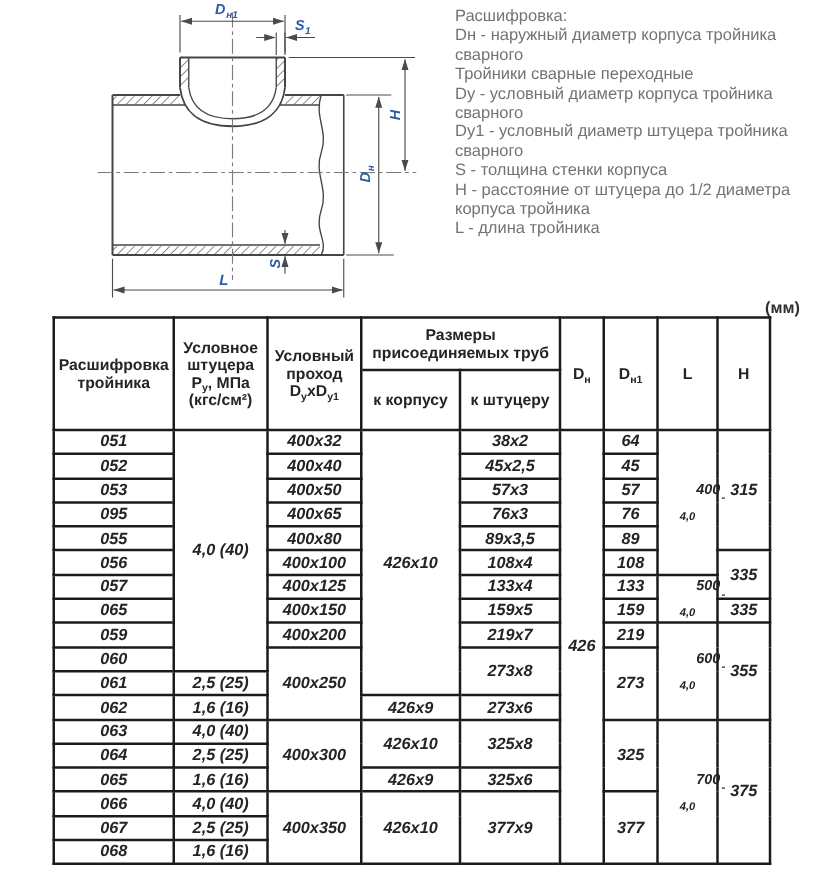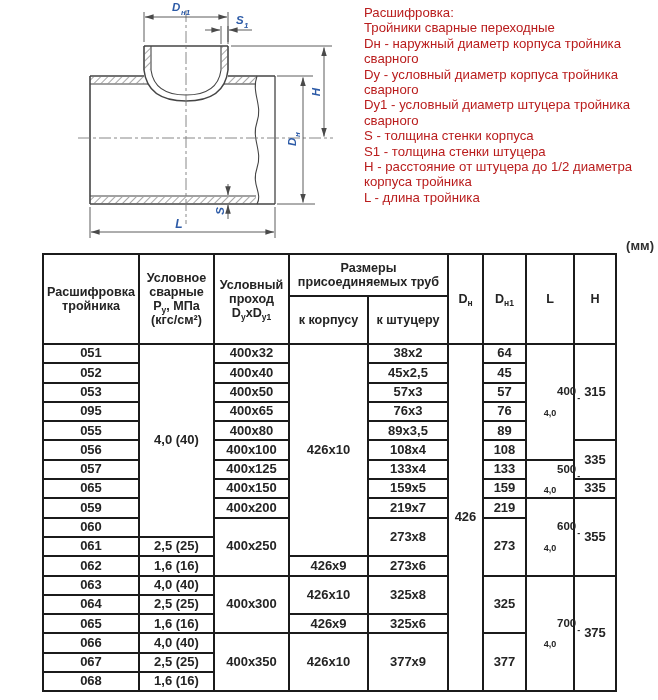--- a/index.html
+++ b/index.html
@@ -4,36 +4,36 @@
 <style>
   html,body{margin:0;padding:0;background:#ffffff;}
   .page{position:relative;width:658px;height:700px;background:#ffffff;overflow:hidden;
         font-family:"Liberation Sans",sans-serif;color:#262626;}
 
   
   .drawing{position:absolute;left:0;top:0;}
 
   
   .legend{position:absolute;left:364px;top:5px;width:288px;
-          font-size:13.2px;line-height:15.4px;color:#b91c1c;font-weight:500;}
+          font-size:13.2px;line-height:15.4px;color:#737373;font-weight:500;}
   .legend p{margin:0;padding:0;}
 
   
-  .unit{position:absolute;left:612px;top:238px;width:42px;text-align:right;
+  .unit{position:absolute;left:612px;top:238px;width:42px;
         font-size:13px;font-weight:600;color:#2e2e2e;}
 
   
   table.spec{position:absolute;left:42px;top:253px;border-collapse:collapse;
              table-layout:fixed;width:573px;font-size:13px;font-weight:700;color:#242424;}
   table.spec th,table.spec td{border:2px solid #1b1b1b;text-align:center;
              vertical-align:middle;padding:0 1px;line-height:1.12;}
   table.spec th{font-weight:700;font-size:12.6px;}
   tr.hrow1{height:42px;}
   tr.hrow2{height:48px;}
-  tbody tr{height:19.3px;}
+  tbody tr{height:19.3px;font-style:italic;}
   sub{font-size:8.5px;vertical-align:-3px;line-height:0;}
   .lmain{font-size:11.5px;position:relative;top:-3px;margin-left:29px;}
   .ltol{font-size:9px;position:relative;top:3px;margin-left:1px;text-align:right;}
 </style>
 </head>
 <body>
 
 <div class="page">
 
   <svg class="drawing" width="345" height="248" viewBox="0 0 345 248">
@@ -124,26 +124,25 @@
       </g>
       <g transform="rotate(-90 220 211)">
         <text x="220" y="215" font-size="11.5" text-anchor="middle">S</text>
       </g>
       <text x="179" y="228" font-size="12" text-anchor="middle">L</text>
     </g>
   </svg>
 
   <div class="legend">
     <p>Расшифровка:</p>
+    <p>Dн - наружный диаметр корпуса тройника сварного</p>
     <p>Тройники сварные переходные</p>
-    <p>Dн - наружный диаметр корпуса тройника сварного</p>
     <p>Dу - условный диаметр корпуса тройника сварного</p>
     <p>Dу1 - условный диаметр штуцера тройника сварного</p>
     <p>S - толщина стенки корпуса</p>
-    <p>S1 - толщина стенки штуцера</p>
     <p>H - расстояние от штуцера до 1/2 диаметра корпуса тройника</p>
     <p>L - длина тройника</p>
   </div>
 
   <div class="unit">(мм)</div>
 
   <table class="spec">
     <colgroup>
       <col style="width:96px">
         <col style="width:75px">
@@ -152,21 +151,21 @@
         <col style="width:80px">
         <col style="width:35px">
       <col style="width:43px">
         <col style="width:48px">
         <col style="width:42px">
     </colgroup>
     <thead>
       <tr class="hrow1">
         <th rowspan="2">Расшифровка тройника</th>
         <th rowspan="2">
-          <div>Условное сварные</div>
+          <div>Условное штуцера</div>
           <div><span>P</span><sub>у</sub><span>, МПа</span></div>
           <div>(кгс/см²)</div>
         </th>
         <th rowspan="2">
           <div>Условный проход</div>
           <div><span>D</span><sub>у</sub><span>x</span><span>D</span><sub>у1</sub></div>
         </th>
         <th colspan="2">Размеры присоединяемых труб</th>
         <th rowspan="2"><span>D</span><sub>н</sub></th>
         <th rowspan="2"><span>D</span><sub>н1</sub></th>

